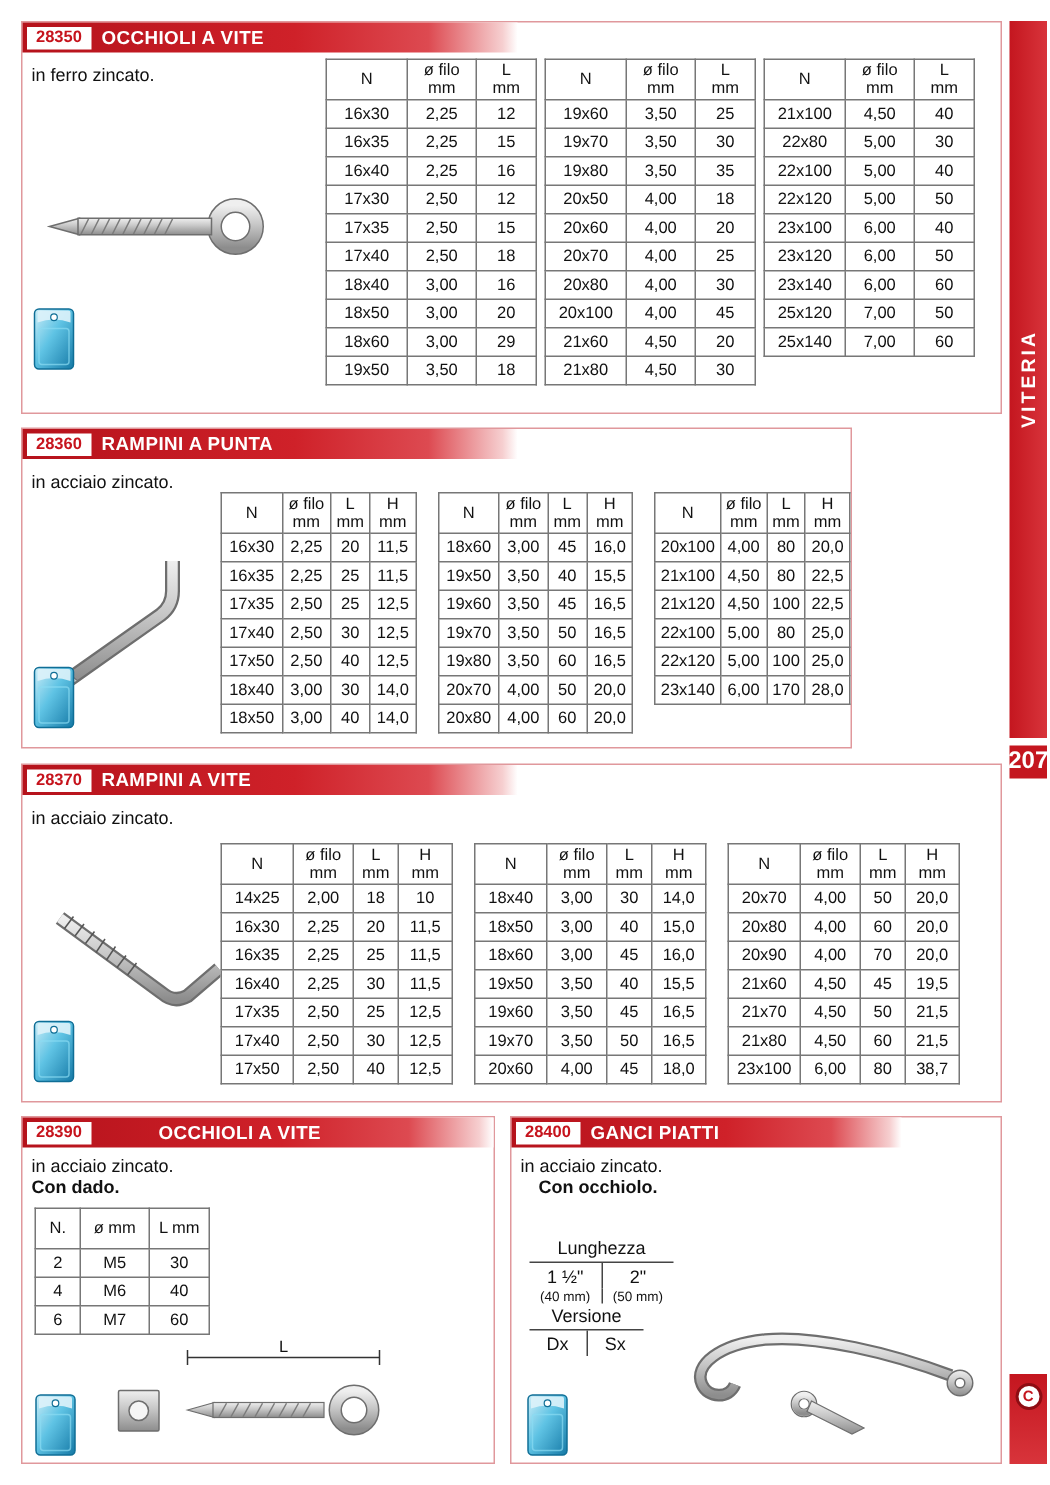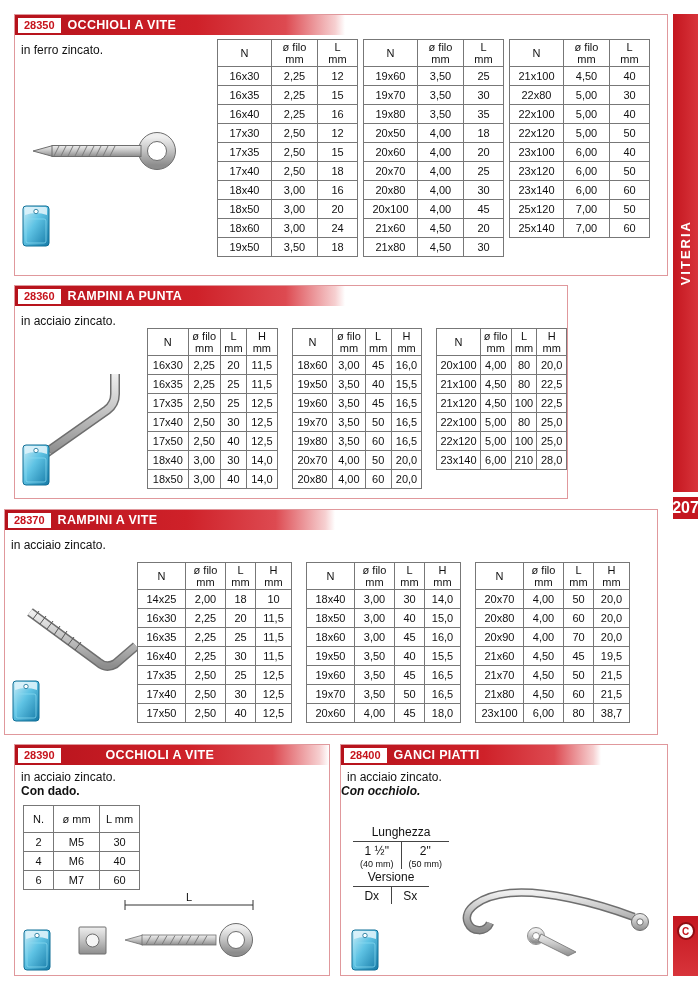--- a/index.html
+++ b/index.html
@@ -154,21 +154,21 @@
                 <td>16</td>
               </tr>
               <tr>
                 <td>18x50</td>
                 <td>3,00</td>
                 <td>20</td>
               </tr>
               <tr>
                 <td>18x60</td>
                 <td>3,00</td>
-                <td>24</td>
+                <td>29</td>
               </tr>
               <tr>
                 <td>19x50</td>
                 <td>3,50</td>
                 <td>18</td>
               </tr>
             </tbody>
           </table>
         </div>
       <div>
@@ -469,30 +469,30 @@
               </tr>
               <tr>
                 <td>22x120</td>
                 <td>5,00</td>
                 <td>100</td>
                 <td>25,0</td>
               </tr>
               <tr>
                 <td>23x140</td>
                 <td>6,00</td>
-                <td>210</td>
+                <td>170</td>
                 <td>28,0</td>
               </tr>
             </tbody>
           </table>
         </div>
     </div>
   </section>
 
-  <section class="section" style="left:4px; top:509px; width:654px; height:226px;">
+  <section class="section" style="left:14px; top:509px; width:654px; height:226px;">
     <div class="band" style="width:330px;">
       <span class="code-box">28370</span>
       <span class="band-title">RAMPINI A VITE</span>
     </div>
     <div class="subtitle" style="left:6px; top:28px;">in acciaio zincato.</div>
 
     <div class="drawing" style="left:11px; top:84px;">
       <svg width="130" height="90" viewBox="0 0 130 90">
         <path d="M14 18 L82 68 Q90 75 99 70 L120 52" fill="none" stroke="#6e6e6e" stroke-width="9.5"></path>
         <path d="M14 18 L82 68 Q90 75 99 70 L120 52" fill="none" stroke="url(#metalV)" stroke-width="6.5"></path>
@@ -763,21 +763,21 @@
       </svg>
     </div>
   </section>
 
   <section class="section" style="left:340px; top:744px; width:328px; height:232px;">
     <div class="band" style="width:260px;">
       <span class="code-box">28400</span>
       <span class="band-title">GANCI PIATTI</span>
     </div>
     <div class="subtitle" style="left:6px; top:25px;">in acciaio zincato.</div>
-    <div class="note" style="left:0; top:39px;font-style:italic;">Con occhiolo.</div>
+    <div class="note" style="left:18px; top:39px;">Con occhiolo.</div>
 
     <div class="mini" style="left:12px; top:58px; width:96px;margin-top:21px;">
       <div class="mini-head">Lunghezza</div>
       <div class="mini-row">
         <div class="mini-cell">1 ½"</div>
         <div class="mini-cell">2"</div>
       </div>
       <div class="mini-row small">
         <div class="mini-cell">(40 mm)</div>
         <div class="mini-cell">(50 mm)</div>

